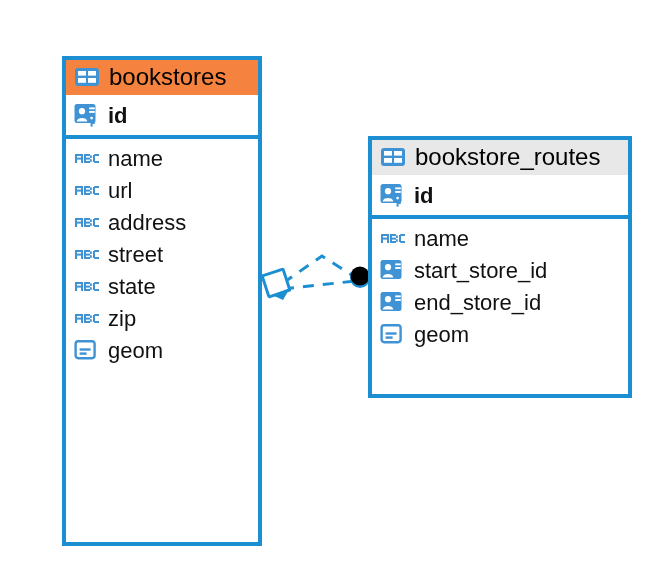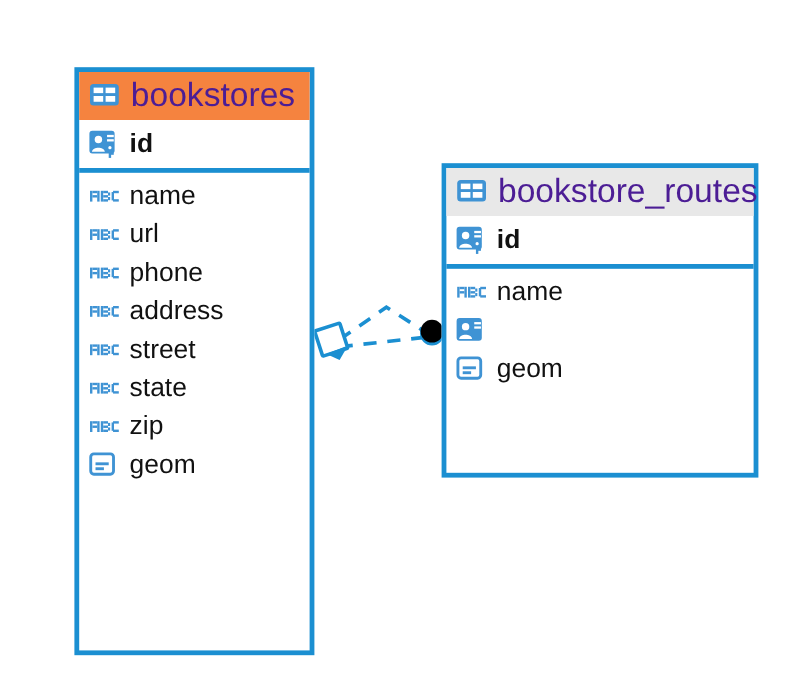--- a/index.html
+++ b/index.html
@@ -19,22 +19,22 @@
     border:4px solid var(--edge);
     background:#ffffff;
   }
   .entity-header{
     display:flex;align-items:center;
     gap:9px;
     padding:4px 8px 5px 8px;
     box-sizing:border-box;
   }
   .entity-header .title{
-    font-size:28px;
-    color:#4c1d95;
+    font-size:24px;
+    color:#000000;
     line-height:1.1;
     white-space:nowrap;
   }
   .entity-header.selected{background:var(--accent);}
   .entity-header.plain{background:#e8e8e8;}
 
   .pk-sep{height:4px;background:var(--edge);}
 
   .field-list{padding:3px 0 5px 0;}
   .field{
@@ -153,40 +153,20 @@
             <rect x="16" y="11.2" width="1.8" height="2.6"></rect>
               <rect x="12" y="13" width="4" height="2"></rect>
             <rect x="20.2" y="6" width="4.8" height="2"></rect>
               <rect x="19" y="7" width="2" height="7"></rect>
             <rect x="20.2" y="13" width="4.8" height="2"></rect>
           </g>
         </svg>
         <span class="fname">url</span>
       </div>
 
-      <div class="field">
-        <svg class="ico ico-abc" viewBox="0 0 26 20">
-          <g fill="#3f93d4">
-            <rect x="1" y="6" width="2" height="9"></rect>
-              <rect x="3" y="6" width="4" height="2"></rect>
-            <rect x="7" y="6" width="2" height="9"></rect>
-              <rect x="3" y="9.6" width="4" height="2"></rect>
-            <rect x="10" y="6" width="2" height="9"></rect>
-              <rect x="12" y="6" width="4" height="2"></rect>
-            <rect x="16" y="7.4" width="1.8" height="2.6"></rect>
-              <rect x="12" y="9.6" width="4" height="2"></rect>
-            <rect x="16" y="11.2" width="1.8" height="2.6"></rect>
-              <rect x="12" y="13" width="4" height="2"></rect>
-            <rect x="20.2" y="6" width="4.8" height="2"></rect>
-              <rect x="19" y="7" width="2" height="7"></rect>
-            <rect x="20.2" y="13" width="4.8" height="2"></rect>
-          </g>
-        </svg>
-        <span class="fname">phone</span>
-      </div>
 
       <div class="field">
         <svg class="ico ico-abc" viewBox="0 0 26 20">
           <g fill="#3f93d4">
             <rect x="1" y="6" width="2" height="9"></rect>
               <rect x="3" y="6" width="4" height="2"></rect>
             <rect x="7" y="6" width="2" height="9"></rect>
               <rect x="3" y="9.6" width="4" height="2"></rect>
             <rect x="10" y="6" width="2" height="9"></rect>
               <rect x="12" y="6" width="4" height="2"></rect>
@@ -334,22 +314,33 @@
       </div>
 
       <div class="field">
         <svg class="ico ico-badge" viewBox="0 0 26 24">
           <rect x="0.5" y="2" width="21" height="19" rx="2.5" fill="#3f93d4"></rect>
           <circle cx="8" cy="9.2" r="3.1" fill="#ffffff"></circle>
           <path d="M 2.6 19.4 C 3.4 14.9 12.6 14.9 13.4 19.4 Z" fill="#ffffff"></path>
           <rect x="15.2" y="5.4" width="5.6" height="1.9" fill="#ffffff"></rect>
           <rect x="15.2" y="9.0" width="5.6" height="1.9" fill="#ffffff"></rect>
         </svg>
-      </div>
-
+        <span class="fname">start_store_id</span>
+      </div>
+
+      <div class="field">
+        <svg class="ico ico-badge" viewBox="0 0 26 24">
+          <rect x="0.5" y="2" width="21" height="19" rx="2.5" fill="#3f93d4"></rect>
+          <circle cx="8" cy="9.2" r="3.1" fill="#ffffff"></circle>
+          <path d="M 2.6 19.4 C 3.4 14.9 12.6 14.9 13.4 19.4 Z" fill="#ffffff"></path>
+          <rect x="15.2" y="5.4" width="5.6" height="1.9" fill="#ffffff"></rect>
+          <rect x="15.2" y="9.0" width="5.6" height="1.9" fill="#ffffff"></rect>
+        </svg>
+        <span class="fname">end_store_id</span>
+      </div>
 
       <div class="field">
         <svg class="ico ico-geom" viewBox="0 0 26 24">
           <rect x="1.6" y="3.2" width="19" height="17" rx="2.6" fill="#ffffff" stroke="#3f93d4" stroke-width="2.4"></rect>
           <rect x="5.6" y="10.3" width="11" height="2.4" fill="#3f93d4"></rect>
           <rect x="5.6" y="14.4" width="7" height="2.4" fill="#3f93d4"></rect>
         </svg>
         <span class="fname">geom</span>
       </div>
 

